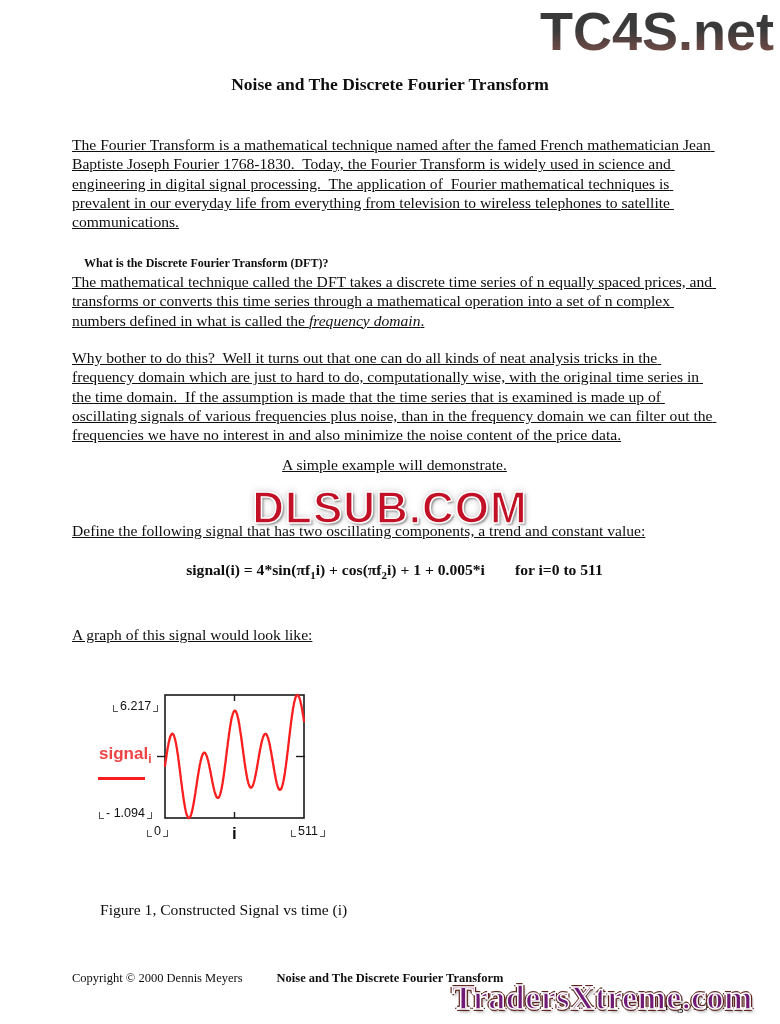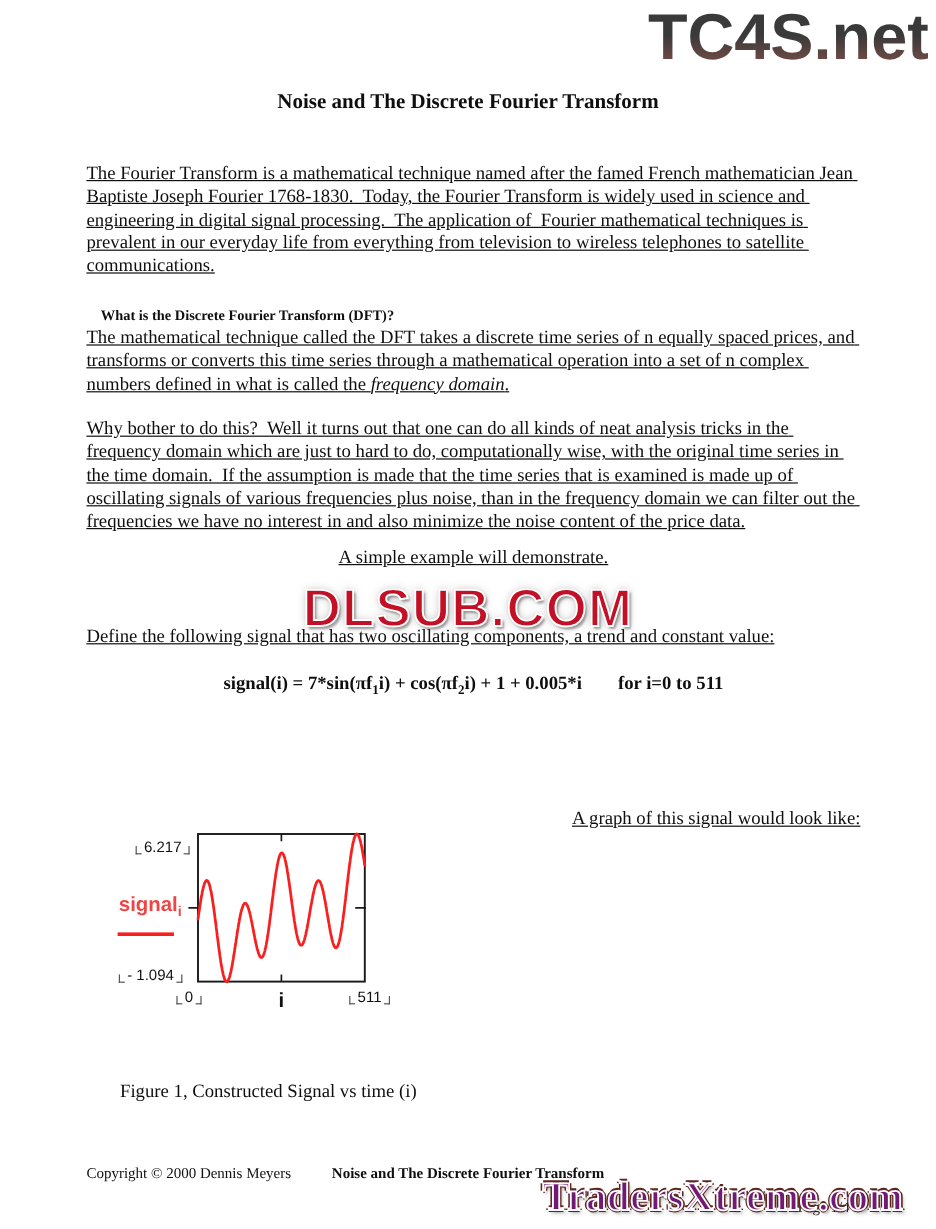--- a/index.html
+++ b/index.html
@@ -54,21 +54,21 @@
     top: 244px;
     margin: 12px;
     font-size: 12px;
     font-weight: bold;
     font-family: Liberation Serif, serif;
   }
   .p2 { top: 272px; }
   .p3 { top: 348px; }
   .p4 { top: 455px; text-align: center; }
   .p5 { top: 521px; }
-  .p6 { top: 673px; text-align: right; }
+  .p6 { top: 625px; }
   .formula {
     position: absolute;
     left: 72px;
     width: 645px;
     top: 561px;
     margin: 0;
     text-align: center;
     font-size: 15.6px;
     font-weight: bold;
     white-space: pre-wrap;
@@ -203,21 +203,21 @@
   <p class="body p2"><span>The mathematical technique called the DFT takes a discrete time series of n equally spaced prices, and transforms or converts this time series through a mathematical operation into a set of n complex numbers defined in what is called the </span><i>frequency domain</i><span>.</span></p>
 
   <p class="body p3">Why bother to do this?  Well it turns out that one can do all kinds of neat analysis tricks in the frequency domain which are just to hard to do, computationally wise, with the original time series in the time domain.  If the assumption is made that the time series that is examined is made up of oscillating signals of various frequencies plus noise, than in the frequency domain we can filter out the frequencies we have no interest in and also minimize the noise content of the price data.</p>
 
   <p class="body p4">A simple example will demonstrate.</p>
 
   <div class="wm-center">DLSUB.COM</div>
 
   <p class="body p5">Define the following signal that has two oscillating components, a trend and constant value:</p>
 
-  <p class="formula"><span>signal(i) = 7*sin(πf</span><sub>1</sub><span>i) + cos(πf</span><sub>2</sub><span>i) + 1 + 0.005*i</span><span class="formula-cond">for i=0 to 511</span></p>
+  <p class="formula"><span>signal(i) = 4*sin(πf</span><sub>1</sub><span>i) + cos(πf</span><sub>2</sub><span>i) + 1 + 0.005*i</span><span class="formula-cond">for i=0 to 511</span></p>
 
 
   <p class="body p6">A graph of this signal would look like:</p>
 
   <div class="chart">
     <svg width="250" height="165" viewBox="0 0 250 165">
       <rect x="80" y="7" width="139" height="123" fill="none" stroke="#1a1a1a" stroke-width="1.6"></rect>
       <line x1="149.5" y1="7" x2="149.5" y2="13" stroke="#1a1a1a" stroke-width="1.4"></line>
       <line x1="149.5" y1="124" x2="149.5" y2="130" stroke="#1a1a1a" stroke-width="1.4"></line>
       <line x1="72" y1="68.5" x2="81" y2="68.5" stroke="#1a1a1a" stroke-width="1.4"></line>

